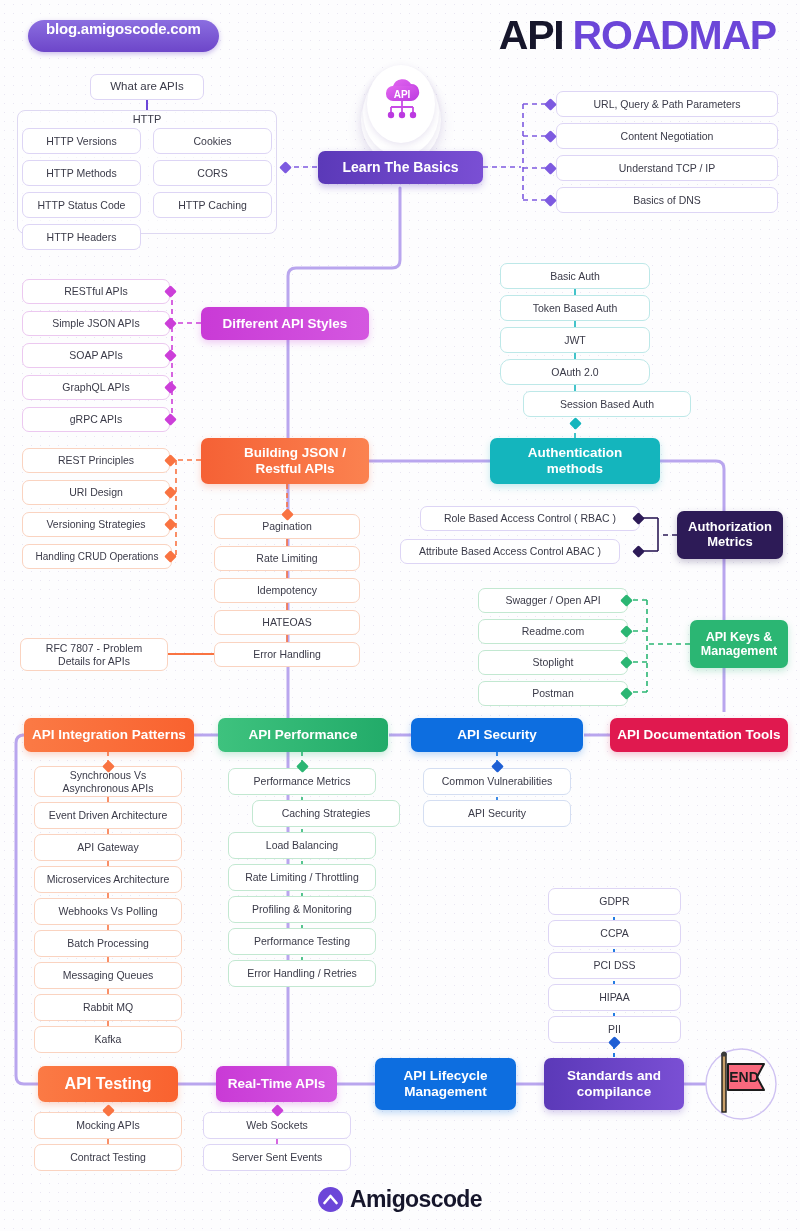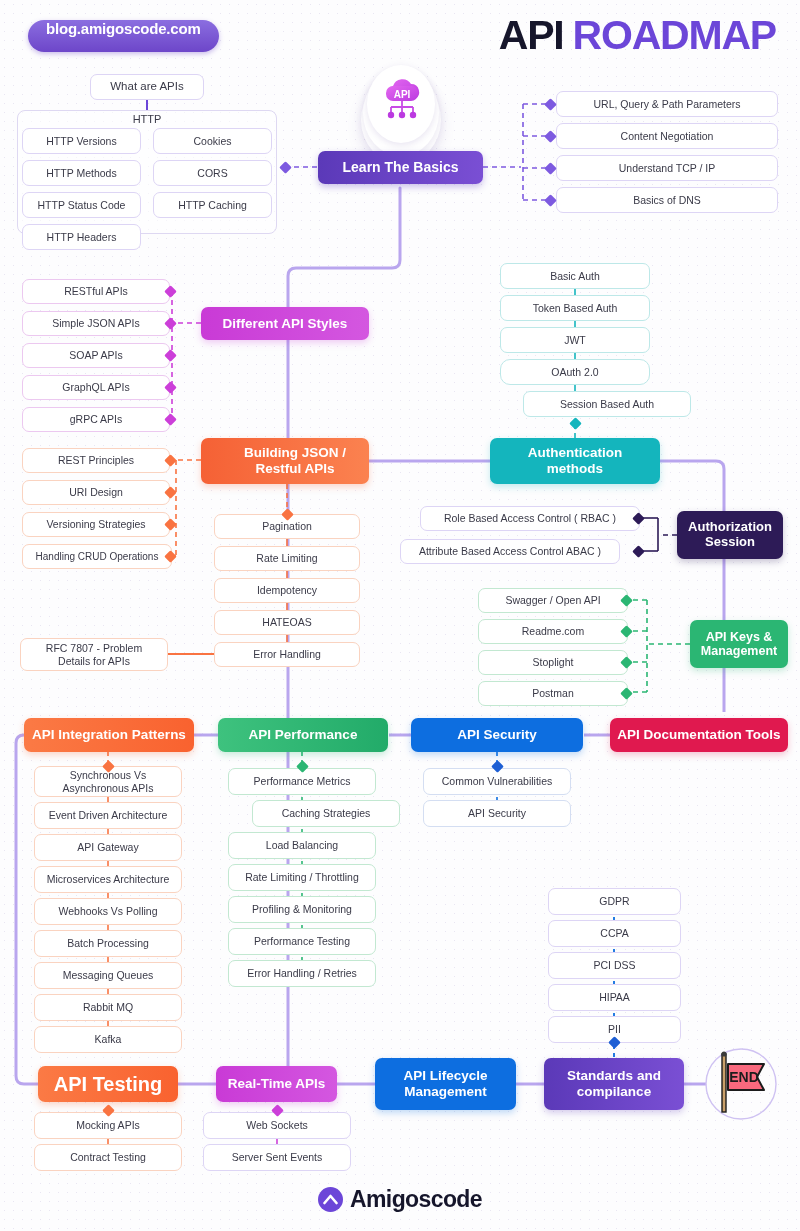--- a/index.html
+++ b/index.html
@@ -279,21 +279,21 @@
 </div>
 <div class="abs card teal" style="left:500px;top:263px;width:150px;height:26px;">Basic Auth</div>
 <div class="abs card teal" style="left:500px;top:295px;width:150px;height:26px;">Token Based Auth</div>
 <div class="abs card teal" style="left:500px;top:327px;width:150px;height:26px;">JWT</div>
 <div class="abs card teal" style="left:500px;top:359px;width:150px;height:26px;border-radius:10px;">OAuth 2.0</div>
 <div class="abs card teal" style="left:523px;top:391px;width:168px;height:26px;">Session Based Auth</div>
 <div class="d" style="left:571px;top:419px;background:#14b5bd;"></div>
 
 <div class="abs pill" style="left:677px;top:511px;width:106px;height:48px;font-size:13px;flex-direction:column;background:#2d1b57;box-shadow:0 3px 7px rgba(45,27,87,.25);">
   <span>Authorization</span>
-  <span>Session</span>
+  <span>Metrics</span>
 </div>
 <div class="abs card viol" style="left:420px;top:506px;width:220px;height:25px;">Role Based Access Control ( RBAC )</div>
 <div class="abs card viol" style="left:400px;top:539px;width:220px;height:25px;">Attribute Based Access Control ABAC )</div>
 <div class="d" style="left:634px;top:514px;background:#2d1b57;"></div>
 <div class="d" style="left:634px;top:547px;background:#2d1b57;"></div>
 
 <div class="abs pill" style="left:690px;top:620px;width:98px;height:48px;font-size:12.5px;flex-direction:column;background:#2bb673;box-shadow:0 3px 7px rgba(43,182,115,.25);">
   <span>API Keys &amp;</span>
   <span>Management</span>
 </div>
@@ -346,21 +346,21 @@
 <div class="abs card blue" style="left:423px;top:800px;width:148px;height:27px;">API Security</div>
 <div class="d" style="left:493px;top:762px;background:#1e5fd4;"></div>
 
 <div class="abs card viol" style="left:548px;top:888px;width:133px;height:27px;">GDPR</div>
 <div class="abs card viol" style="left:548px;top:920px;width:133px;height:27px;">CCPA</div>
 <div class="abs card viol" style="left:548px;top:952px;width:133px;height:27px;">PCI DSS</div>
 <div class="abs card viol" style="left:548px;top:984px;width:133px;height:27px;">HIPAA</div>
 <div class="abs card viol" style="left:548px;top:1016px;width:133px;height:27px;">PII</div>
 <div class="d" style="left:610px;top:1038px;background:#1e5fd4;"></div>
 
-<div class="abs pill" style="left:38px;top:1066px;width:140px;height:36px;font-size:20px;background:linear-gradient(90deg,#fb7a45,#f9622f);box-shadow:0 3px 7px rgba(249,98,47,.25);">
+<div class="abs pill" style="left:38px;top:1066px;width:140px;height:36px;font-size:16px;background:linear-gradient(90deg,#fb7a45,#f9622f);box-shadow:0 3px 7px rgba(249,98,47,.25);">
   <span>API Testing</span>
 </div>
 <div class="abs pill" style="left:216px;top:1066px;width:121px;height:36px;font-size:13.5px;background:linear-gradient(90deg,#c93ad6,#d457e0);box-shadow:0 3px 7px rgba(201,58,214,.25);">
   <span>Real-Time APIs</span>
 </div>
 <div class="abs pill" style="left:375px;top:1058px;width:141px;height:52px;font-size:13.5px;flex-direction:column;background:#0d6ee0;box-shadow:0 3px 7px rgba(13,110,224,.25);">
   <span>API Lifecycle</span>
   <span>Management</span>
 </div>
 <div class="abs pill" style="left:544px;top:1058px;width:140px;height:52px;font-size:13.5px;flex-direction:column;background:linear-gradient(90deg,#5b39b8,#7a4fd4);box-shadow:0 3px 7px rgba(91,57,184,.25);">

